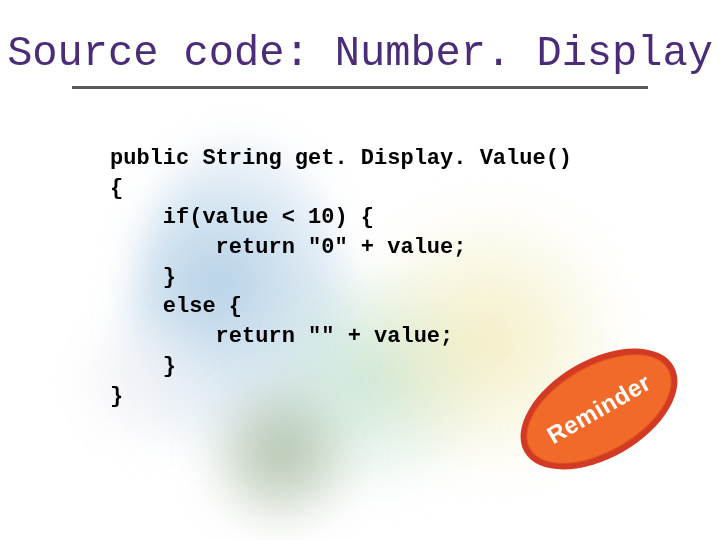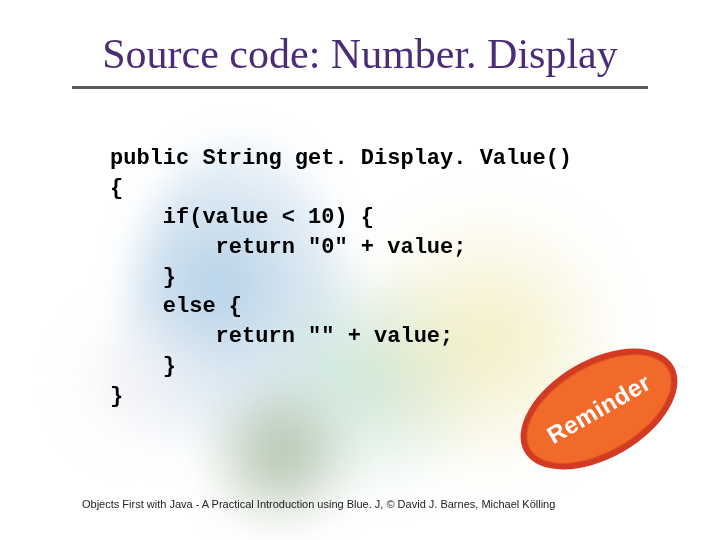--- a/index.html
+++ b/index.html
@@ -35,21 +35,21 @@
 
   .title {
     position: absolute;
     top: 30px;
     left: 0;
     width: 720px;
     text-align: center;
     font-size: 42px;
     font-weight: 400;
     color: #4a2c78;
-    font-family: Liberation Serif, serif;
+    font-family: Liberation Mono, monospace;
     z-index: 2;
   }
   .rule {
     position: absolute;
     top: 86px;
     left: 72px;
     width: 576px;
     height: 3px;
     background: #5a5a5a;
     z-index: 2;
@@ -125,14 +125,13 @@
     }
     else {
         return "" + value;
     }
 }</div>
 
   <div class="sticker">
     <span>Reminder</span>
   </div>
 
-  <div class="footer">Objects First with Java - A Practical Introduction using Blue. J, © David J. Barnes, Michael Kölling</div>
 </div>
 
 </body></html>

